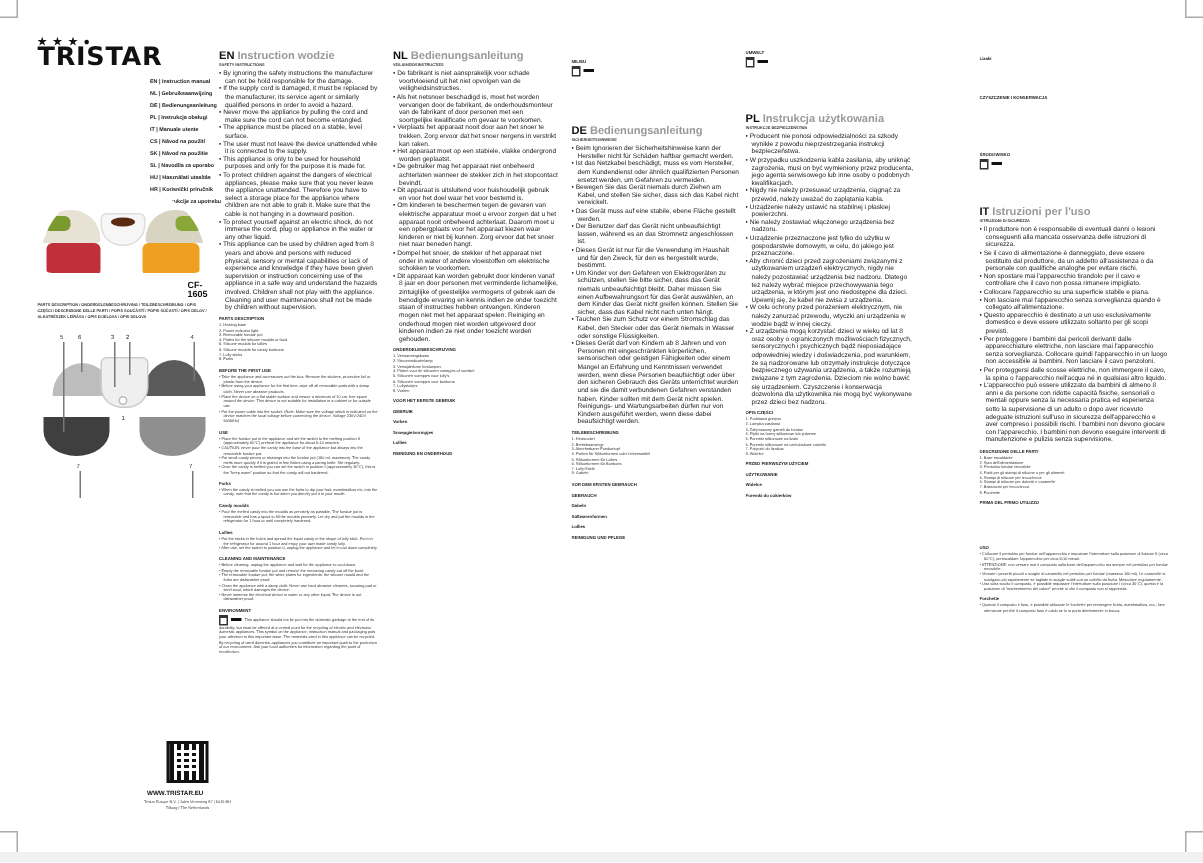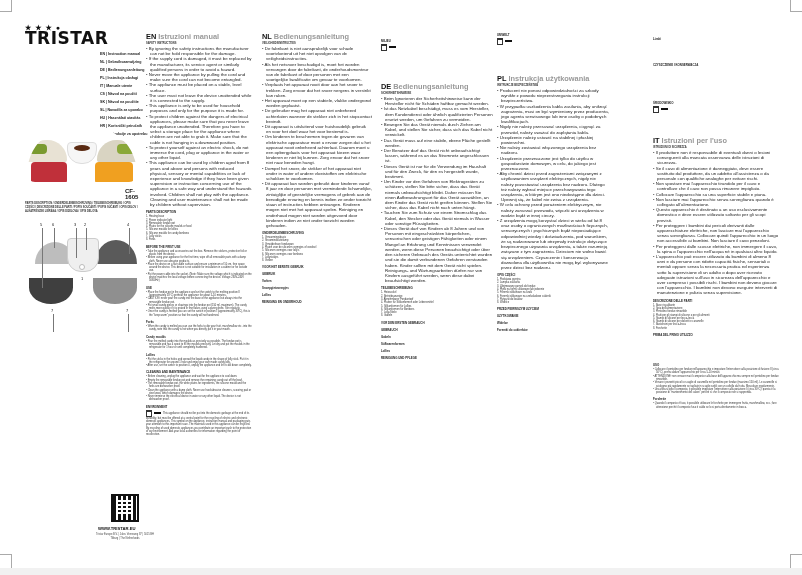--- a/index.html
+++ b/index.html
@@ -108,21 +108,21 @@
       <div class="d-lab" style="left:24px;top:86px">7</div>
       <div class="d-lab" style="left:99px;top:86px">7</div>
     </div>
 
     <div class="qr"></div>
     <div class="url">WWW.TRISTAR.EU</div>
     <div class="address">Tristar Europe B.V. | Jules Verneweg 87 | 5015 BH Tilburg | The Netherlands</div>
   </div>
 
   <div class="col" style="left:146px;width:106px">
-    <div class="section-title"><b>EN</b><span>Istruzioni manual</span></div>
+    <div class="section-title"><b>EN</b><span>Instruction wodzie</span></div>
     <div class="sub">SAFETY INSTRUCTIONS</div>
     <ul class="big">
       <li>By ignoring the safety instructions the manufacturer can not be hold responsible for the damage.</li>
       <li>If the supply cord is damaged, it must be replaced by the manufacturer, its service agent or similarly qualified persons in order to avoid a hazard.</li>
       <li>Never move the appliance by pulling the cord and make sure the cord can not become entangled.</li>
       <li>The appliance must be placed on a stable, level surface.</li>
       <li>The user must not leave the device unattended while it is connected to the supply.</li>
       <li>This appliance is only to be used for household purposes and only for the purpose it is made for.</li>
       <li>To protect children against the dangers of electrical appliances, please make sure that you never leave the appliance unattended. Therefore you have to select a storage place for the appliance where children are not able to grab it. Make sure that the cable is not hanging in a downward position.</li>
       <li>To protect yourself against an electric shock, do not immerse the cord, plug or appliance in the water or any other liquid.</li>

